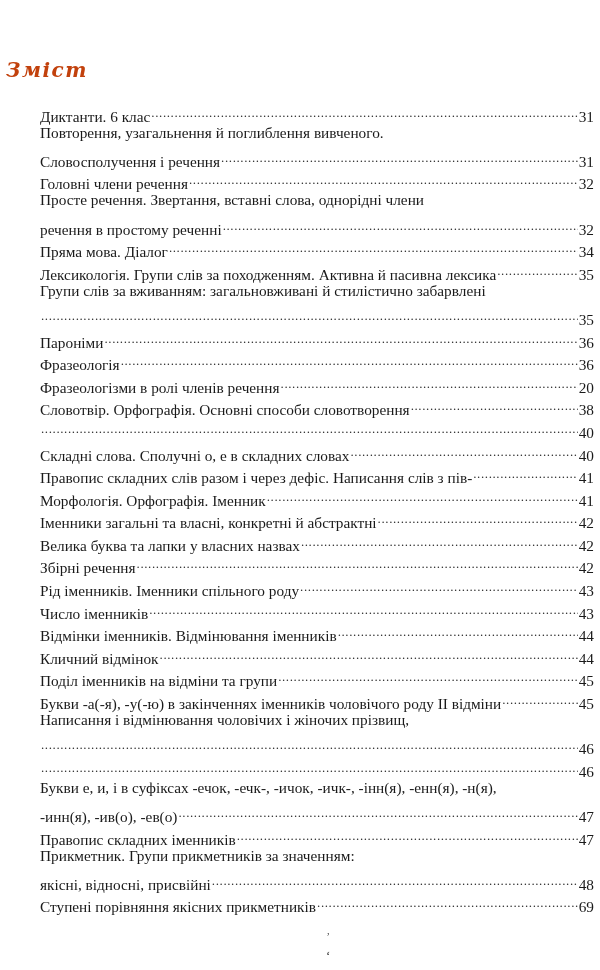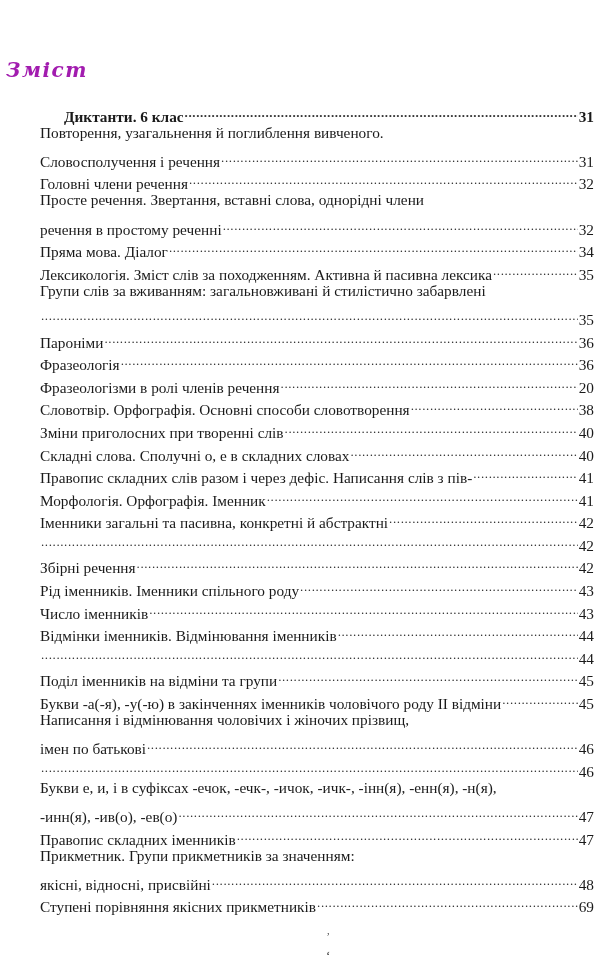--- a/index.html
+++ b/index.html
@@ -5,40 +5,40 @@
     html, body { margin: 0; padding: 0; }
     body {
       width: 600px; height: 970px; background: #ffffff; overflow: hidden;
       font-family: "Liberation Serif", "DejaVu Serif", serif;
       color: #1a1a1a; position: relative;
     }
     .page { position: absolute; left: 0; top: 0; width: 600px; height: 970px; }
     .title {
       position: absolute; left: 6px; top: 58px;
       font-family: "DejaVu Serif", serif; font-style: italic; font-weight: bold;
-      font-size: 20px; letter-spacing: 1.5px; color: #a21caf;
+      font-size: 20px; letter-spacing: 1.5px; color: #c2410c;
     }
     .toc { position: absolute; left: 40px; top: 99px; width: 554px; }
     .entry { display: block; }
     .line {
       display: flex; align-items: baseline; height: 22.6px; line-height: 22.6px;
       font-size: 15.3px; white-space: nowrap;
     }
     .line .txt { flex: 0 0 auto; }
     .line .dots {
       flex: 1 1 auto; overflow: hidden; margin: 0 1px;
       position: relative; height: 22.6px;
     }
     .line .dots::before {
       content: "........................................................................................................................................................................................................";
       position: absolute; left: 0; bottom: 0; letter-spacing: 0.6px; color: #333;
       font-size: 13px; line-height: 18px;
     }
     .line .pg { flex: 0 0 auto; text-align: center; }
-    .bold { font-weight: bold; margin-left: 24px; }
+    .bold { font-weight: normal; }
     .speck { position: absolute; color: #333; font-size: 10px; }
   </style>
 </head>
 <body>
 
 <div class="page">
   <div class="title">Зміст</div>
   <div class="toc" id="toc">
       <div class="entry">
         <div class="line bold">
@@ -76,21 +76,21 @@
       </div>
       <div class="entry">
         <div class="line">
           <span class="txt">Пряма мова. Діалог</span>
           <span class="dots"></span>
           <span class="pg">34</span>
         </div>
       </div>
       <div class="entry">
         <div class="line">
-          <span class="txt">Лексикологія. Зміст слів за походженням. Активна й пасивна лексика</span>
+          <span class="txt">Лексикологія. Групи слів за походженням. Активна й пасивна лексика</span>
           <span class="dots"></span>
           <span class="pg">35</span>
         </div>
       </div>
       <div class="entry">
         <div class="line">
           <span class="txt">Групи слів за вживанням: загальновживані й стилістично забарвлені</span>
         </div>
         <div class="line">
           <span class="dots"></span>
@@ -120,21 +120,20 @@
       </div>
       <div class="entry">
         <div class="line">
           <span class="txt">Словотвір. Орфографія. Основні способи словотворення</span>
           <span class="dots"></span>
           <span class="pg">38</span>
         </div>
       </div>
       <div class="entry">
         <div class="line">
-          <span class="txt">Зміни приголосних при творенні слів</span>
           <span class="dots"></span>
           <span class="pg">40</span>
         </div>
       </div>
       <div class="entry">
         <div class="line">
           <span class="txt">Складні слова. Сполучні о, е в складних словах</span>
           <span class="dots"></span>
           <span class="pg">40</span>
         </div>
@@ -148,27 +147,28 @@
       </div>
       <div class="entry">
         <div class="line">
           <span class="txt">Морфологія. Орфографія. Іменник</span>
           <span class="dots"></span>
           <span class="pg">41</span>
         </div>
       </div>
       <div class="entry">
         <div class="line">
-          <span class="txt">Іменники загальні та пасивна, конкретні й абстрактні</span>
+          <span class="txt">Іменники загальні та власні, конкретні й абстрактні</span>
           <span class="dots"></span>
           <span class="pg">42</span>
         </div>
       </div>
       <div class="entry">
         <div class="line">
+          <span class="txt">Велика буква та лапки у власних назвах</span>
           <span class="dots"></span>
           <span class="pg">42</span>
         </div>
       </div>
       <div class="entry">
         <div class="line">
           <span class="txt">Збірні речення</span>
           <span class="dots"></span>
           <span class="pg">42</span>
         </div>
@@ -189,20 +189,21 @@
       </div>
       <div class="entry">
         <div class="line">
           <span class="txt">Відмінки іменників. Відмінювання іменників</span>
           <span class="dots"></span>
           <span class="pg">44</span>
         </div>
       </div>
       <div class="entry">
         <div class="line">
+          <span class="txt">Кличний відмінок</span>
           <span class="dots"></span>
           <span class="pg">44</span>
         </div>
       </div>
       <div class="entry">
         <div class="line">
           <span class="txt">Поділ іменників на відміни та групи</span>
           <span class="dots"></span>
           <span class="pg">45</span>
         </div>
@@ -212,21 +213,20 @@
           <span class="txt">Букви -а(-я), -у(-ю) в закінченнях іменників чоловічого роду ІІ відміни</span>
           <span class="dots"></span>
           <span class="pg">45</span>
         </div>
       </div>
       <div class="entry">
         <div class="line">
           <span class="txt">Написання і відмінювання чоловічих і жіночих прізвищ,</span>
         </div>
         <div class="line">
-          <span class="txt">імен по батькові</span>
           <span class="dots"></span>
           <span class="pg">46</span>
         </div>
       </div>
       <div class="entry">
         <div class="line">
           <span class="dots"></span>
           <span class="pg">46</span>
         </div>
       </div>

